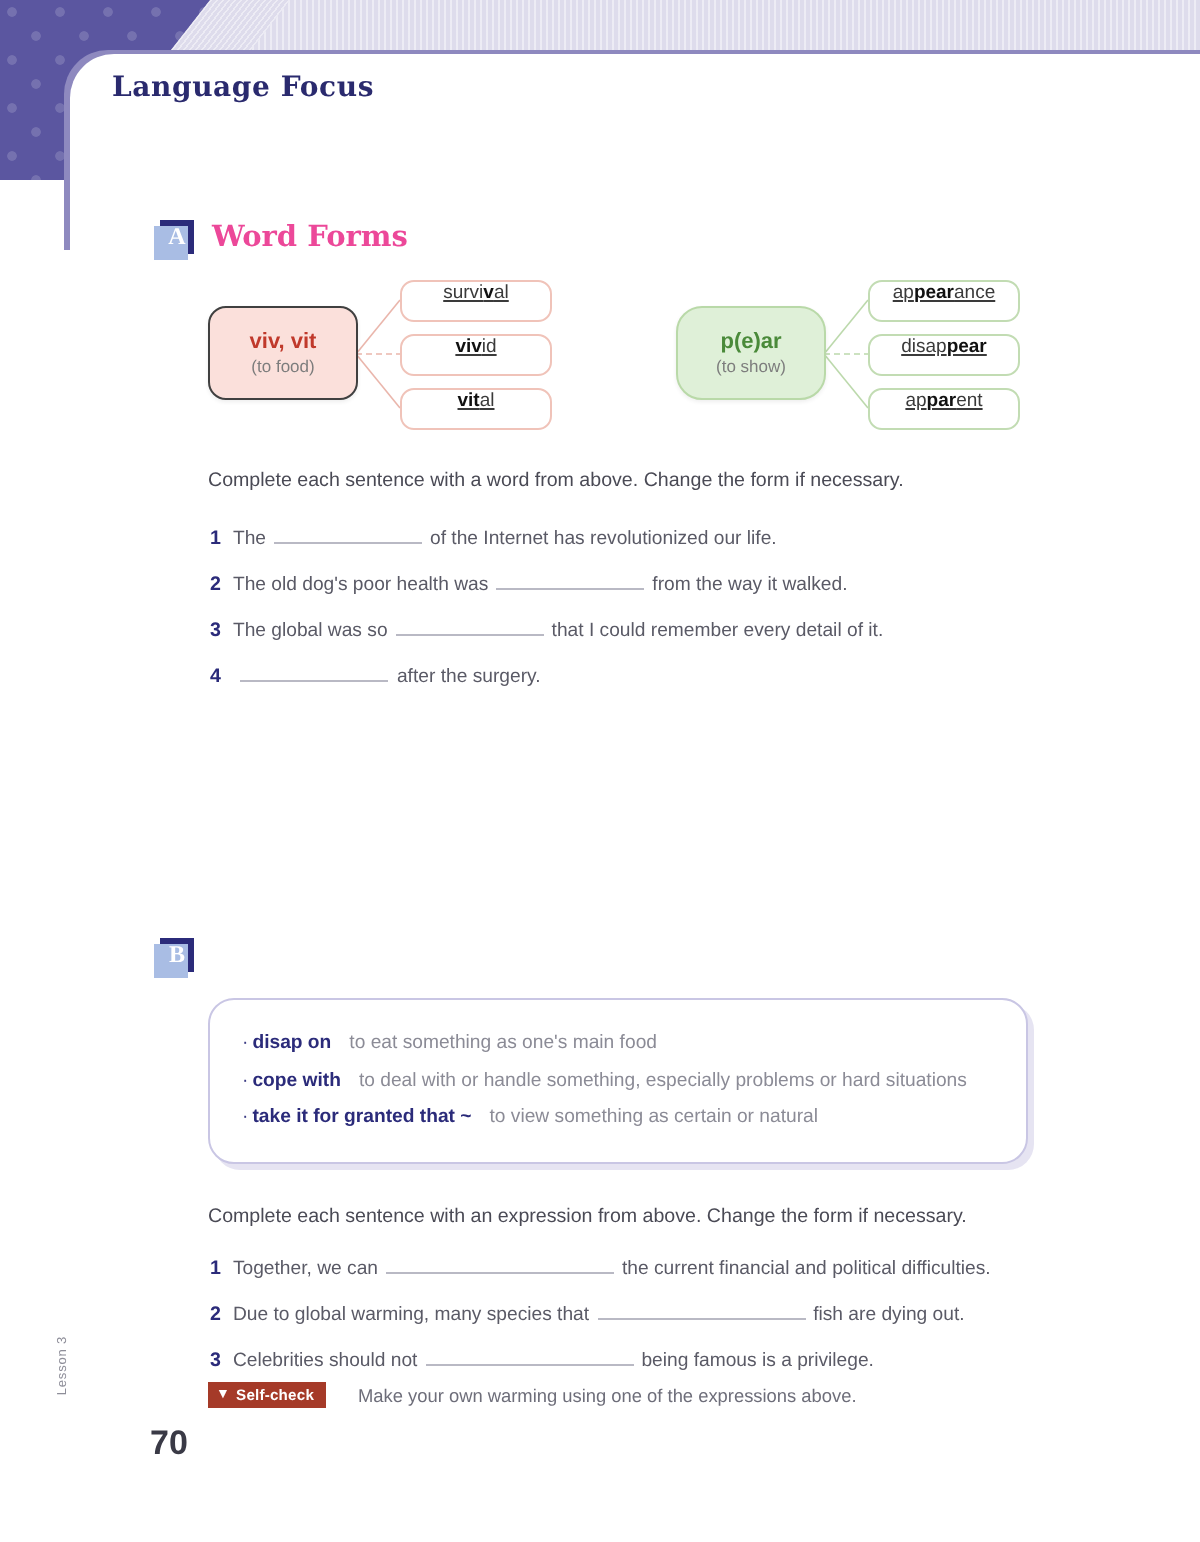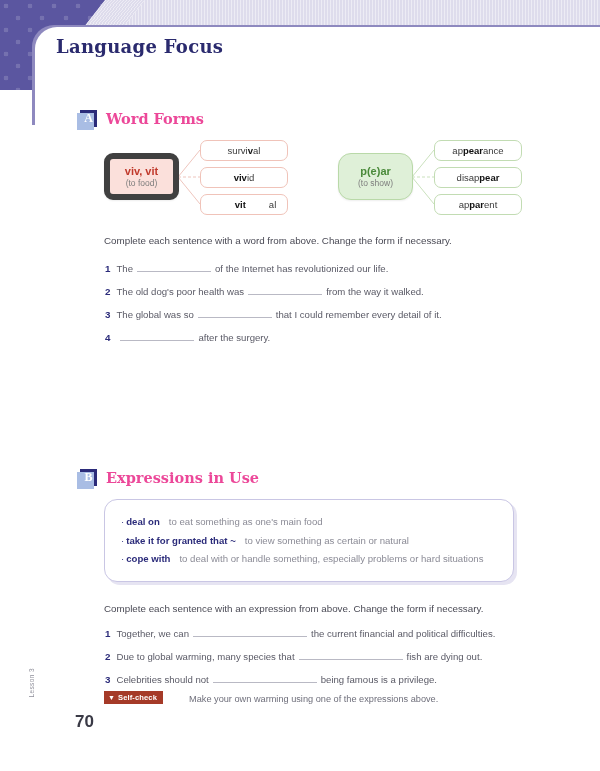--- a/index.html
+++ b/index.html
@@ -69,21 +69,21 @@
     background-image: repeating-linear-gradient(90deg,
         rgba(255,255,255,0.45) 0px, rgba(255,255,255,0.45) 1px,
         rgba(0,0,0,0) 1px, rgba(0,0,0,0) 3px);
   }
 
   .page-title {
     position: absolute;
     top: 36px;
     left: 56px;
     font-family: "DejaVu Serif", serif;
-    font-size: 18px;
+    font-size: 14px;
     font-weight: bold;
     color: #2a2a6e;
     letter-spacing: 0.3px;
     z-index: 5;
   }
 
   
   .section-head {
     position: absolute;
     display: flex;
@@ -130,45 +130,45 @@
     height: 47px;
     border-radius: 9px;
     display: flex;
     flex-direction: column;
     align-items: center;
     justify-content: center;
     gap: 1px;
   }
   .root-box.pink {
     background: #fbe0db;
-    border: 6px solid #404040;
+    border: 1px solid #404040;
     box-shadow: 0 1px 2px rgba(0,0,0,0.07);
   }
   .root-box.green {
     background: #dff0d8;
     border: 1px solid #b9d9a8;
     box-shadow: 0 1px 2px rgba(0,0,0,0.07);
   }
   .root-main { font-size: 11px; font-weight: bold; }
   .root-box.pink .root-main { color: #c0392b; }
   .root-box.green .root-main { color: #4a8a3a; }
   .root-sub { font-size: 8.5px; color: #7d7d7d; }
 
   .word-box {
     position: absolute;
-    width: 88px;
+    width: 76px;
     height: 21px;
     border-radius: 7px;
     background: #ffffff;
     display: flex;
-    align-items: center;
     justify-content: center;
     font-size: 9.5px;
     color: #3a3a3a;
     white-space: nowrap;
+    text-decoration: underline;
   }
   .word-box.pink { border: 1px solid #f0c3b9; }
   .word-box.green { border: 1px solid #c2dcb3; }
   .word-box b { font-weight: bold; color: #111; }
 
   .connector { position: absolute; }
   .connector line { stroke-width: 0.8; }
   .connector.pink line { stroke: #eab6ac; }
   .connector.green line { stroke: #bcd9ac; }
 
@@ -223,22 +223,22 @@
     font-weight: bold;
     margin-right: 9px;
   }
 
   
   .selfcheck-row {
     position: absolute;
     left: 104px;
     top: 691px;
     display: flex;
-    align-items: flex-end;
-    gap: 26px;
+    align-items: center;
+    gap: 16px;
   }
   .selfcheck-badge {
     background: #a53a28;
     color: #ffffff;
     font-size: 7.6px;
     font-weight: bold;
     padding: 2px 6px 2px 4px;
     display: flex;
     align-items: center;
     gap: 3px;
@@ -295,21 +295,21 @@
   <div class="word-box pink" style="left:96px; top:2px;">
     <span>survi</span>
       <b>v</b>
       <span>al</span>
   </div>
   <div class="word-box pink" style="left:96px; top:29px;">
     <span></span>
       <b>viv</b>
       <span>id</span>
   </div>
-  <div class="word-box pink" style="left:96px; top:56px;gap:23px;">
+  <div class="word-box pink" style="left:96px; top:56px;">
     <span></span>
       <b>vit</b>
       <span>al</span>
   </div>
 </div>
 
 <div class="wf-wrap" style="left:338px; top:138px; width:180px; height:80px;">
   <svg class="connector green" width="180" height="80" style="left:0; top:0;">
     <line x1="74" y1="39" x2="96" y2="12"></line>
     <line x1="74" y1="39" x2="96" y2="39" stroke-dasharray="3,2"></line>
@@ -360,32 +360,31 @@
 </div>
 
 <div class="qrow" style="left:105px; top:330px;">
   <span class="qnum">4</span>
   <span class="blank" style="width:74px;"></span>
   <span>after the surgery.</span>
 </div>
 
 <div class="section-head" style="left:80px; top:469px;">
   <div class="sec-marker">B</div>
-  <div class="sec-title">Expressions in Use</div>
 </div>
 
 <div class="expr-box">
   <div class="expr-item">
-    <span class="bullet">·</span><span class="term">deal on</span><span>to eat something as one's main food</span>
+    <span class="bullet">·</span><span class="term">disap on</span><span>to eat something as one's main food</span>
+  </div>
+  <div class="expr-item">
+    <span class="bullet">·</span><span class="term">cope with</span><span>to deal with or handle something, especially problems or hard situations</span>
   </div>
   <div class="expr-item">
     <span class="bullet">·</span><span class="term">take it for granted that ~</span><span>to view something as certain or natural</span>
-  </div>
-  <div class="expr-item">
-    <span class="bullet">·</span><span class="term">cope with</span><span>to deal with or handle something, especially problems or hard situations</span>
   </div>
 </div>
 
 <div class="instruction" style="left:104px; top:603px;">Complete each sentence with an expression from above. Change the form if necessary.</div>
 
 <div class="qrow" style="left:105px; top:626px;">
   <span class="qnum">1</span>
   <span>Together, we can</span>
   <span class="blank" style="width:114px;"></span>
   <span>the current financial and political difficulties.</span>

